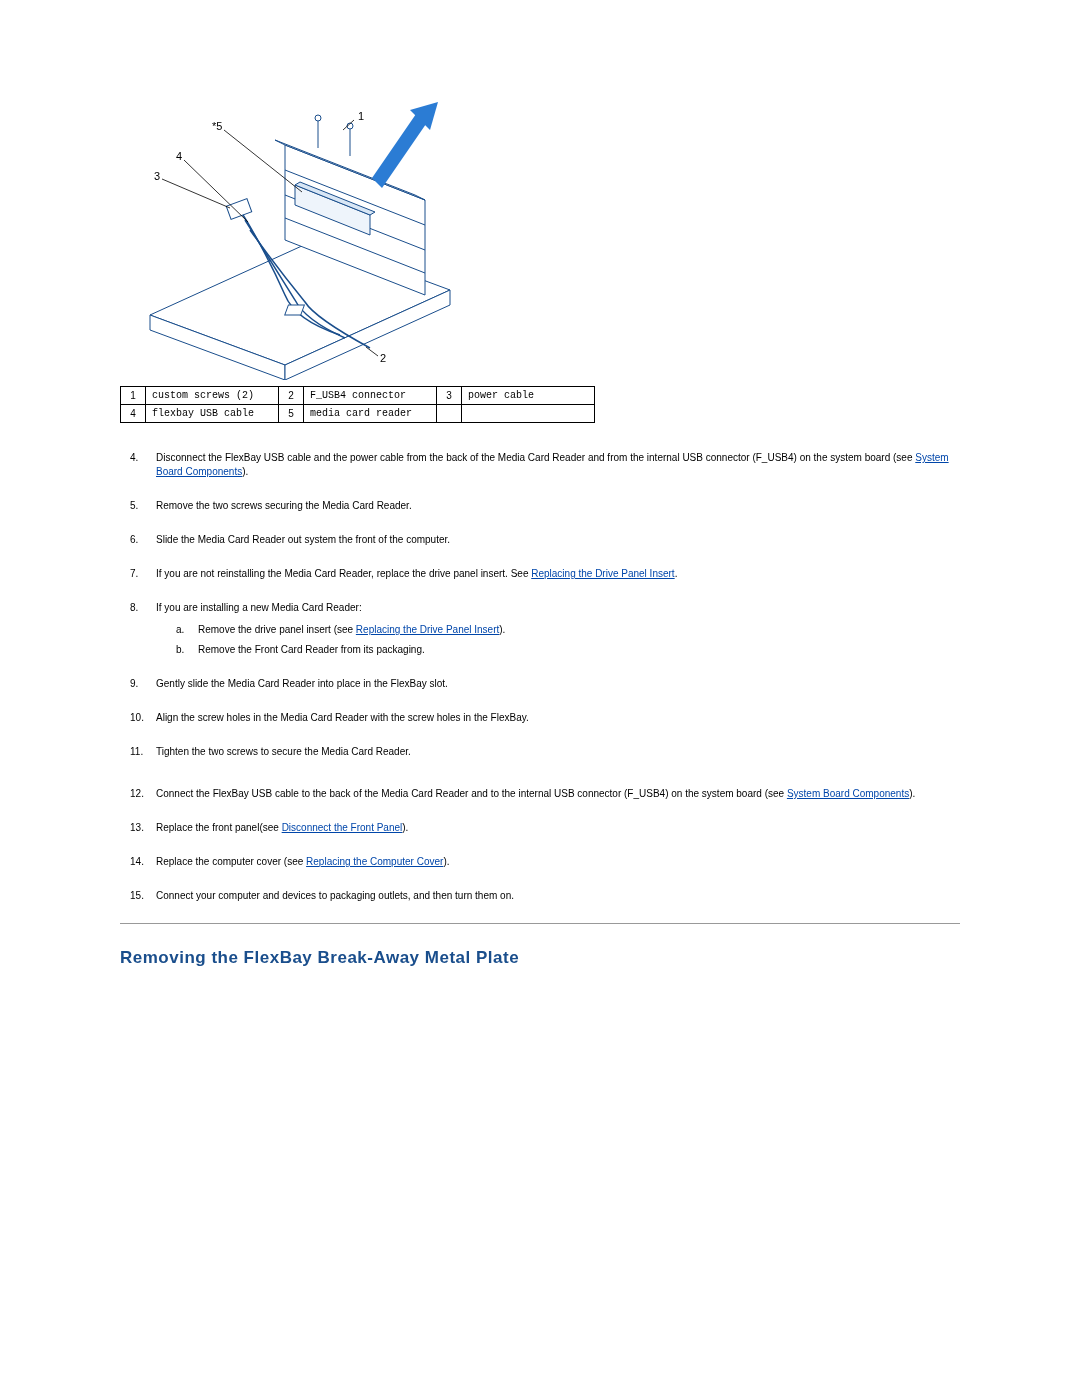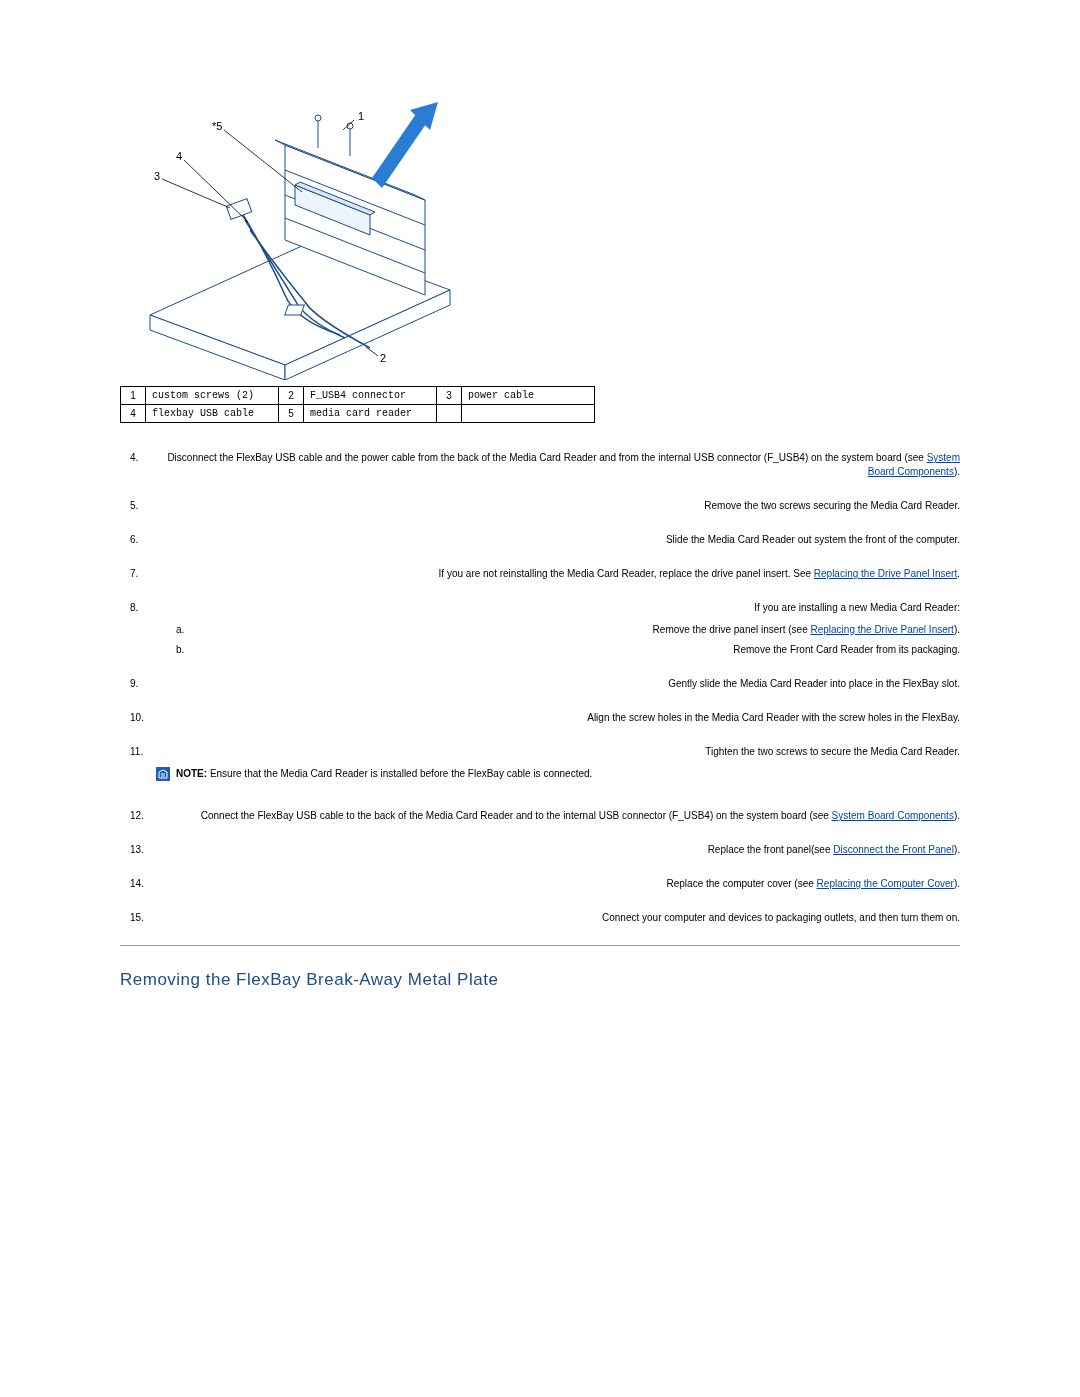--- a/index.html
+++ b/index.html
@@ -47,21 +47,20 @@
   }
   table.legend td.lab {
     width: 120px;
     font-family: Liberation Mono, monospace;
   }
   ol.steps {
     list-style: none;
     padding: 0;
     margin: 0 0 0 8px;
     counter-reset: step 3;
-    text-align: right;
   }
   ol.steps > li {
     counter-increment: step;
     position: relative;
     padding-left: 28px;
     margin-bottom: 20px;
     line-height: 1.4;
     font-size: 10px;
   }
   ol.steps > li::before {
@@ -112,21 +111,21 @@
     flex-shrink: 0;
   }
   .note-icon svg { width: 10px; height: 10px; }
   hr.sep {
     border: none;
     border-top: 1px solid #999;
     margin: 18px 0 24px 0;
   }
   h2.section {
     font-size: 17px;
-    font-weight: normal;
+    font-weight: bold;
     color: #1a4e8c;
     letter-spacing: 0.5px;
     margin: 0 0 360px 0;
   }
 </style>
 </head>
 <body>
 
 <div class="page">
 
@@ -212,28 +211,20 @@
         <li>
           <span>Remove the drive panel insert (see </span><a href="#" class="doc-link">Replacing the Drive Panel Insert</a><span>).</span>
         </li>
         <li>Remove the Front Card Reader from its packaging.</li>
       </ol>
     </li>
     <li>Gently slide the Media Card Reader into place in the FlexBay slot.</li>
     <li>Align the screw holes in the Media Card Reader with the screw holes in the FlexBay.</li>
     <li>
       <span>Tighten the two screws to secure the Media Card Reader.</span>
-      <div class="note-row">
-        <span class="note-icon">
-          <svg viewBox="0 0 10 10">
-              <path d="M1 9 L1 3 L5 1 L9 3 L9 9 Z M3 5 L7 5 M3 7 L7 7" stroke="#fff" stroke-width="1" fill="none"></path>
-            </svg>
-        </span>
-        <span><b>NOTE:</b><span> Ensure that the Media Card Reader is installed before the FlexBay cable is connected.</span></span>
-      </div>
     </li>
     <li style="margin-top:28px">
       <span>Connect the FlexBay USB cable to the back of the Media Card Reader and to the internal USB connector (F_USB4) on the system board (see </span><a href="#" class="doc-link">System Board Components</a><span>).</span>
     </li>
     <li>
       <span>Replace the front panel(see </span><a href="#" class="doc-link">Disconnect the Front Panel</a><span>).</span>
     </li>
     <li>
       <span>Replace the computer cover (see </span><a href="#" class="doc-link">Replacing the Computer Cover</a><span>).</span>
     </li>

